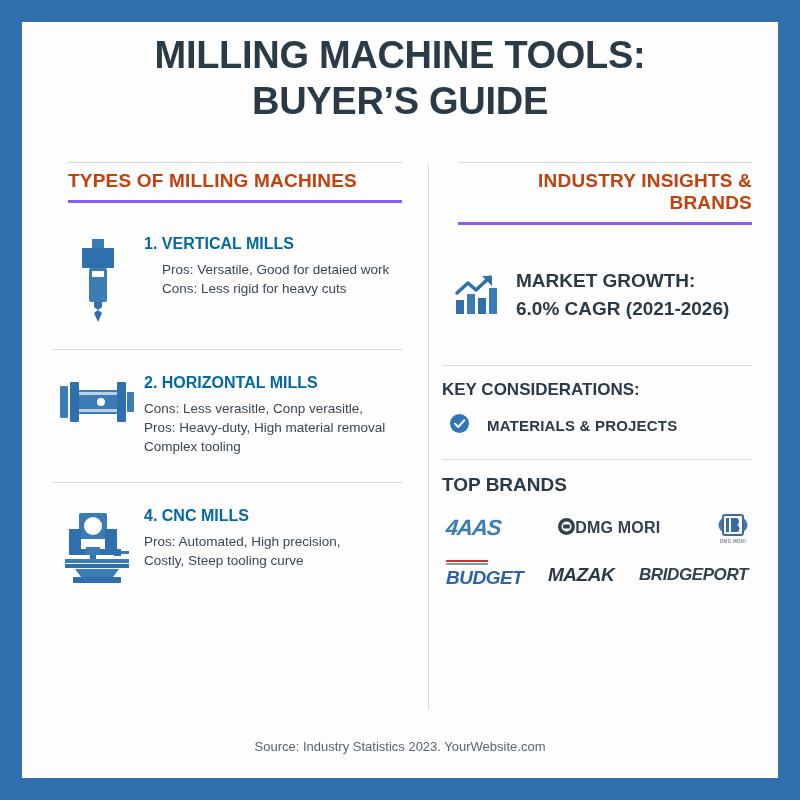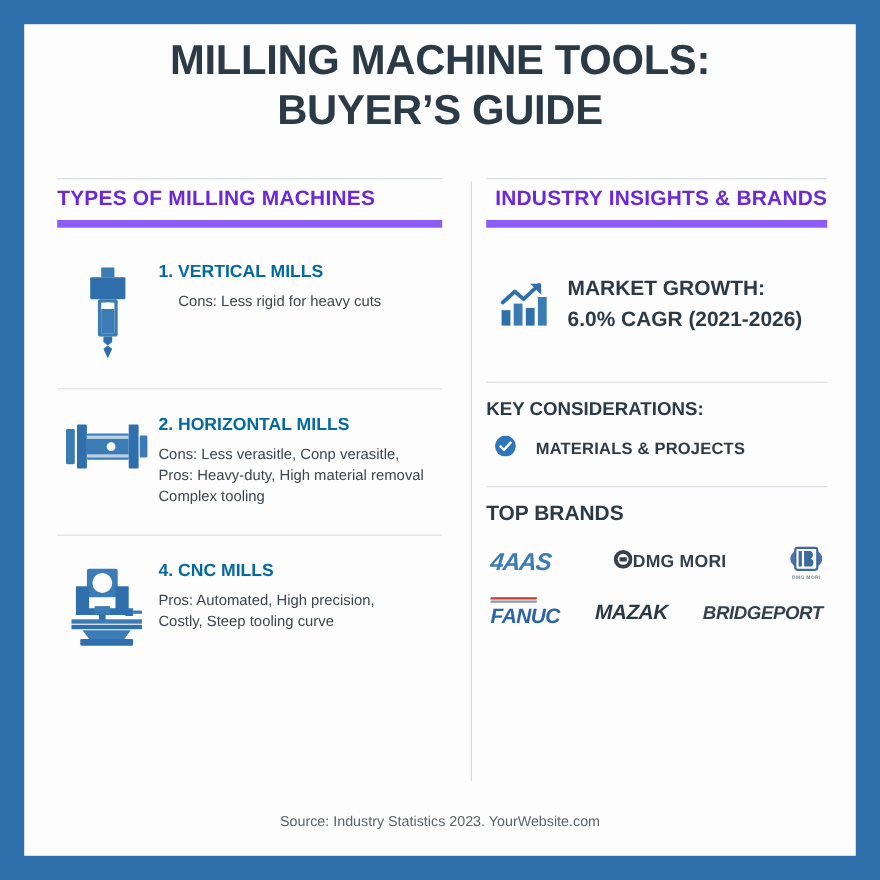--- a/index.html
+++ b/index.html
@@ -59,27 +59,28 @@
     position: absolute;
     left: 406px;
     top: 143px;
     width: 1px;
     height: 545px;
     background: #cfd6dd;
   }
 
   
   .sec-head {
-    color: #6d28d9;
+    color: #c2410c;
     font-size: 19px;
     font-weight: bold;
     letter-spacing: 0.2px;
     padding: 7px 0 8px 0;
     border-top: 1px solid #d3d9df;
-    border-bottom: 7px solid #8b5cf6;
+    border-bottom: 3px solid #8b5cf6;
+    margin-left: 16px;
   }
   .col-right .sec-head { text-align: right; }
 
   .hdiv {
     height: 1px;
     background: #d8dde2;
     margin: 0;
   }
 
   
@@ -277,20 +278,21 @@
             <rect x="6" y="9" width="32" height="20" rx="1" fill="#2f6fab"></rect>
             <rect x="13" y="29" width="18" height="34" rx="2" fill="#3b7cb5"></rect>
             <rect x="16" y="32" width="12" height="28" rx="1" fill="#ffffff"></rect>
             <rect x="16" y="38" width="12" height="22" rx="1" fill="#3b7cb5"></rect>
             <circle cx="22" cy="35" r="3" fill="#ffffff"></circle>
             <path d="M18 63 h8 v5 l-4 3 l4 3 l-4 9 l-4 -9 l4 -3 l-4 -3 z" fill="#2f6fab"></path>
           </svg>
         </div>
         <div class="type-body">
           <div class="type-name">1. VERTICAL MILLS</div>
+          <div class="type-line">Pros: Versatile, Good for detaied work</div>
           <div class="type-line">Cons: Less rigid for heavy cuts</div>
         </div>
       </div>
 
       <div class="hdiv row-sep"></div>
 
       <div class="type-row row2">
         <div class="type-icon">
           <svg width="80" height="50" viewBox="0 0 80 50">
             <rect x="2" y="8" width="8" height="32" rx="1" fill="#3b7cb5"></rect>
@@ -401,21 +403,21 @@
           <span class="dbsub">DMG MORI</span>
         </div>
       </div>
 
       <div class="brand-row">
         <div class="brand brand-fanuc-wrap">
           <span class="fanuc-bars">
             <i style="background:#c0392b;"></i>
             <i style="background:#8d99a6;"></i>
           </span>
-          <span class="brand-fanuc">FANUC</span>
+          <span class="brand-fanuc">BUDGET</span>
         </div>
         <div class="brand">
           <span class="brand-mazak">MAZAK</span>
         </div>
         <div class="brand">
           <span class="brand-bridgeport">BRIDGEPORT</span>
         </div>
       </div>
     </div>
 

